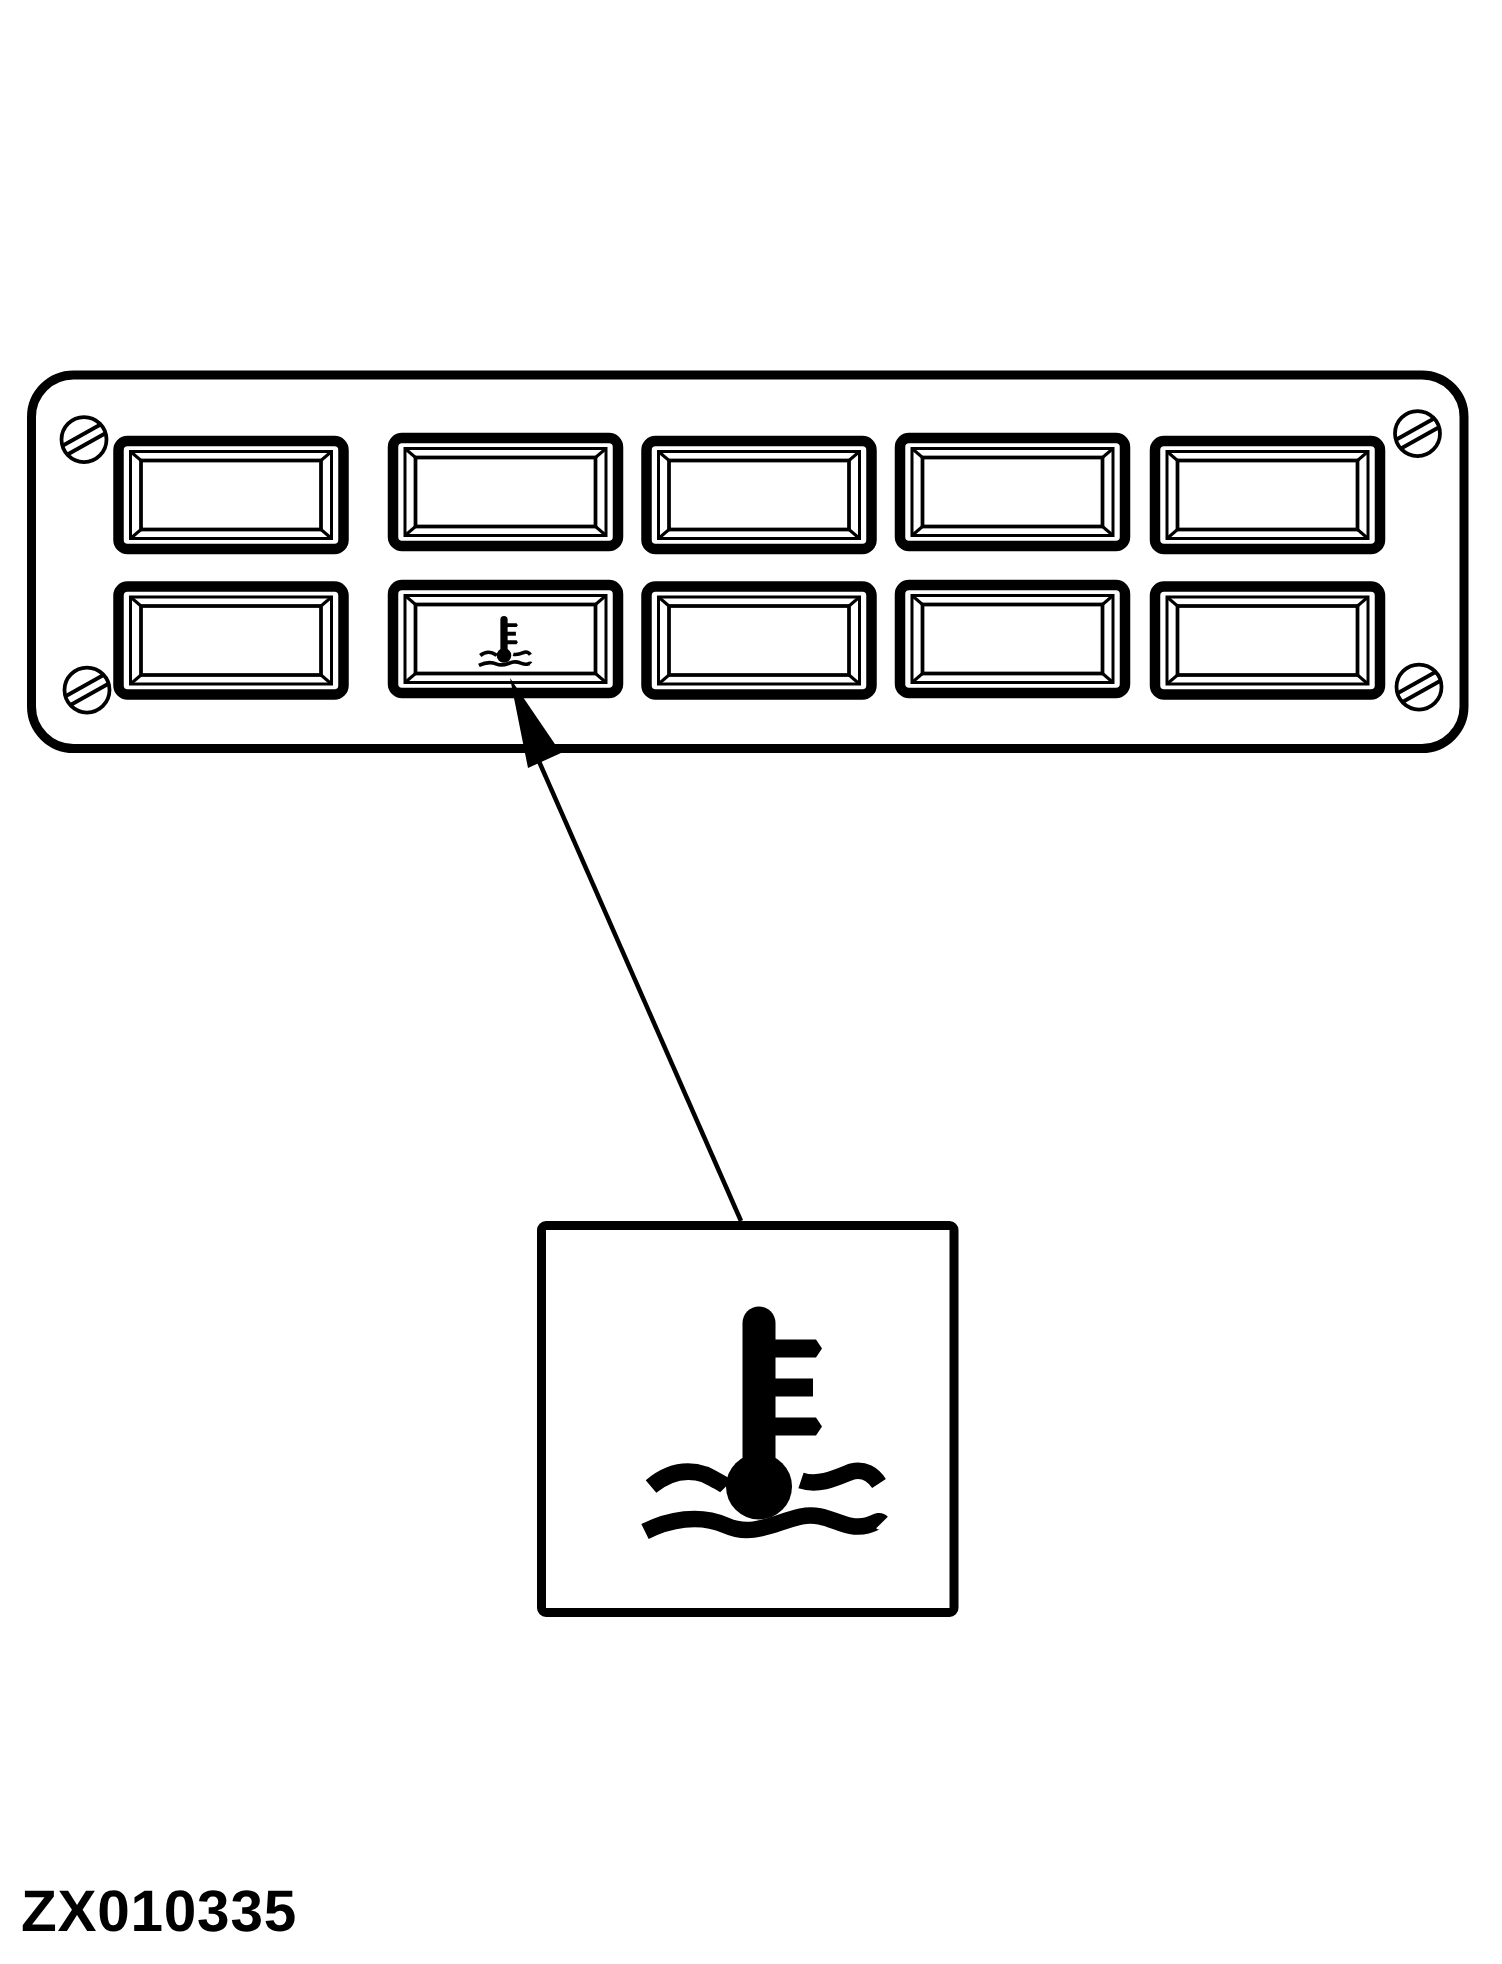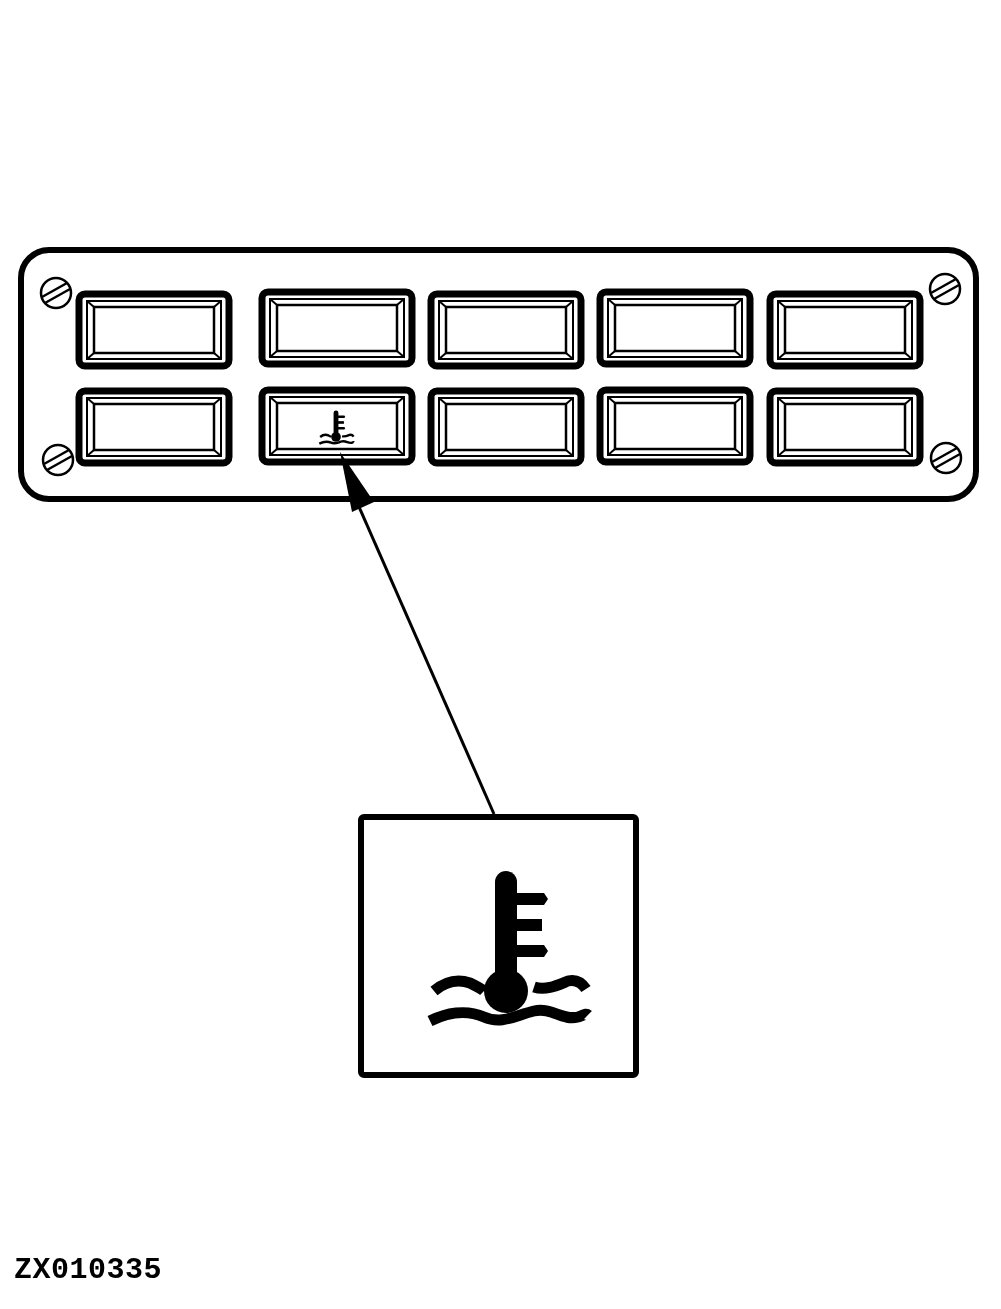--- a/index.html
+++ b/index.html
@@ -1,21 +1,21 @@
 <!DOCTYPE html>
 <html><head>
   <meta charset="utf-8">
   <style>
     html, body { margin: 0; padding: 0; background: #ffffff; }
     body { width: 1001px; height: 1309px; position: relative; overflow: hidden; }
     #diagram { position: absolute; left: 0; top: 0; }
     .caption {
       position: absolute; left: 14px; top: 1253px;
-      font-family: Liberation Mono, monospace; font-weight: bold;
-      font-size: 30px; color: #000; letter-spacing: 0.5px;
+      font-family: Liberation Sans, sans-serif; font-weight: bold;
+      font-size: 39px; color: #000; letter-spacing: 0.5px;
     }
   </style>
 </head>
 <body>
 
 <svg id="diagram" width="1001" height="1309" viewBox="0 0 1001 1309" xmlns="http://www.w3.org/2000/svg">
   <defs>
     <g id="lamp">
       <rect x="0" y="0" width="150" height="72" rx="6" ry="6" fill="#fff" stroke="#000" stroke-width="7"></rect>
       <rect x="8" y="7" width="134" height="58" fill="none" stroke="#000" stroke-width="2"></rect>

